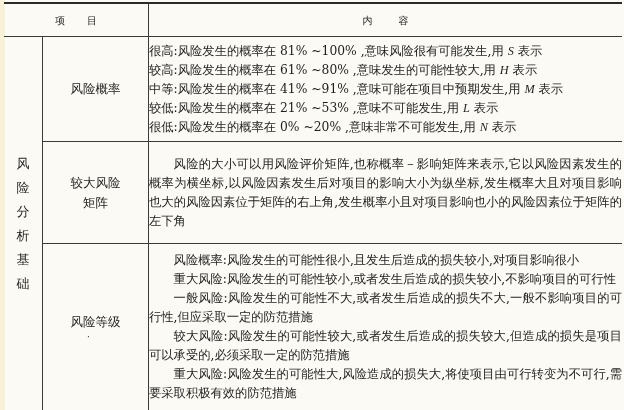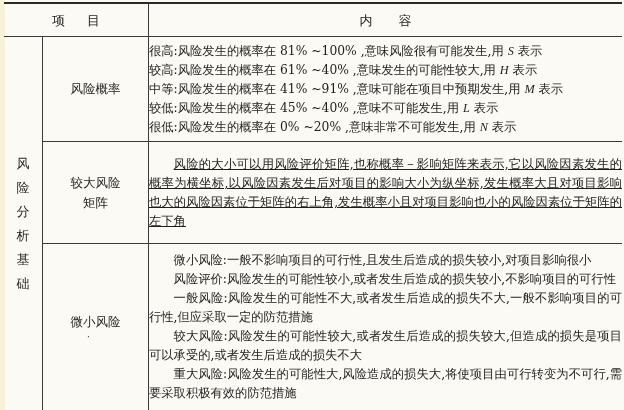--- a/index.html
+++ b/index.html
@@ -21,21 +21,21 @@
     font-size: 12.3px;
     line-height: 19px;
   }
   table.doc td, table.doc th {
     padding: 0;
     vertical-align: middle;
   }
   .rule-top { border-top: 2px solid #2a2a2a; }
   .rule-bottom { border-bottom: 2px solid #2a2a2a; }
   .hdr th {
-    height: 32px; font-weight: normal; font-size: 13px;
+    height: 32px; font-weight: normal; font-size: 10px;
     border-bottom: 1.5px solid #3a3a3a;
   }
   .hdr th.item-h { width: 143px; border-right: 1px solid #3a3a3a; letter-spacing: 22px; text-indent: 22px; }
   .hdr th.content-h { letter-spacing: 26px; text-indent: 26px; text-align: center; }
   td.group {
     width: 38px; border-right: 1px solid #3a3a3a; text-align: center;
     font-size: 13px; line-height: 24px;
   }
   td.group span { display: block; }
   td.sub {
@@ -43,21 +43,21 @@
     font-size: 12.5px; line-height: 20px; font-family: Liberation Serif, serif;
   }
   td.content { padding: 0 6px 0 8px; }
   tr.r-prob td.sub, tr.r-prob td.content { border-bottom: 1.5px solid #3a3a3a; margin-left: 44px; }
   tr.r-matrix td.sub, tr.r-matrix td.content { border-bottom: 1.5px solid #3a3a3a; }
   tr.r-prob td { height: 104px; }
   tr.r-matrix td { height: 101px; }
   tr.r-grade td { height: 166px; }
   .line { display: block; white-space: nowrap; }
   .para { display: block; text-indent: 2em; text-align: justify; }
-  .matrix-text { text-indent: 2em; text-align: justify; display: block; text-decoration: underline; }
+  .matrix-text { text-indent: 2em; text-align: justify; display: block; }
   .ital { font-style: italic; font-family: "Liberation Serif", serif; }
   .dot { display: block; font-size: 10px; line-height: 10px; margin-left: -14px; }
 </style>
 </head>
 <body>
 
 <div class="left-strip"></div>
 
 <table class="doc rule-top rule-bottom">
   <tbody>
@@ -71,44 +71,44 @@
       <span>风</span>
       <span>险</span>
       <span>分</span>
       <span>析</span>
       <span>基</span>
       <span>础</span>
     </td>
     <td class="sub">风险概率</td>
     <td class="content">
       <span class="line"><span>很高:风险发生的概率在 81% ~100% ,意味风险很有可能发生,用 </span><span class="ital">S</span><span> 表示</span></span>
-      <span class="line"><span>较高:风险发生的概率在 61% ~40% ,意味发生的可能性较大,用 </span><span class="ital">H</span><span> 表示</span></span>
+      <span class="line"><span>较高:风险发生的概率在 61% ~80% ,意味发生的可能性较大,用 </span><span class="ital">H</span><span> 表示</span></span>
       <span class="line"><span>中等:风险发生的概率在 41% ~91% ,意味可能在项目中预期发生,用 </span><span class="ital">M</span><span> 表示</span></span>
-      <span class="line"><span>较低:风险发生的概率在 45% ~40% ,意味不可能发生,用 </span><span class="ital">L</span><span> 表示</span></span>
+      <span class="line"><span>较低:风险发生的概率在 21% ~53% ,意味不可能发生,用 </span><span class="ital">L</span><span> 表示</span></span>
       <span class="line"><span>很低:风险发生的概率在 0% ~20% ,意味非常不可能发生,用 </span><span class="ital">N</span><span> 表示</span></span>
     </td>
   </tr>
 
   <tr class="r-matrix">
     <td class="sub">
       <span style="display:block">较大风险</span>
       <span style="display:block">矩阵</span>
     </td>
     <td class="content">
       <span class="matrix-text">风险的大小可以用风险评价矩阵,也称概率－影响矩阵来表示,它以风险因素发生的概率为横坐标,以风险因素发生后对项目的影响大小为纵坐标,发生概率大且对项目影响也大的风险因素位于矩阵的右上角,发生概率小且对项目影响也小的风险因素位于矩阵的左下角</span>
     </td>
   </tr>
 
   <tr class="r-grade">
     <td class="sub">
-      <span style="display:block">微小风险</span>
+      <span style="display:block">风险等级</span>
       <span class="dot">·</span>
     </td>
     <td class="content">
-      <span class="para">微小风险:一般不影响项目的可行性,且发生后造成的损失较小,对项目影响很小</span>
-      <span class="para">风险评价:风险发生的可能性较小,或者发生后造成的损失较小,不影响项目的可行性</span>
+      <span class="para">风险概率:风险发生的可能性很小,且发生后造成的损失较小,对项目影响很小</span>
+      <span class="para">重大风险:风险发生的可能性较小,或者发生后造成的损失较小,不影响项目的可行性</span>
       <span class="para">一般风险:风险发生的可能性不大,或者发生后造成的损失不大,一般不影响项目的可行性,但应采取一定的防范措施</span>
-      <span class="para">较大风险:风险发生的可能性较大,或者发生后造成的损失较大,但造成的损失是项目可以承受的,或者发生后造成的损失不大</span>
+      <span class="para">较大风险:风险发生的可能性较大,或者发生后造成的损失较大,但造成的损失是项目可以承受的,必须采取一定的防范措施</span>
       <span class="para">重大风险:风险发生的可能性大,风险造成的损失大,将使项目由可行转变为不可行,需要采取积极有效的防范措施</span>
     </td>
   </tr>
 </tbody>
   </table>
 
 </body></html>

